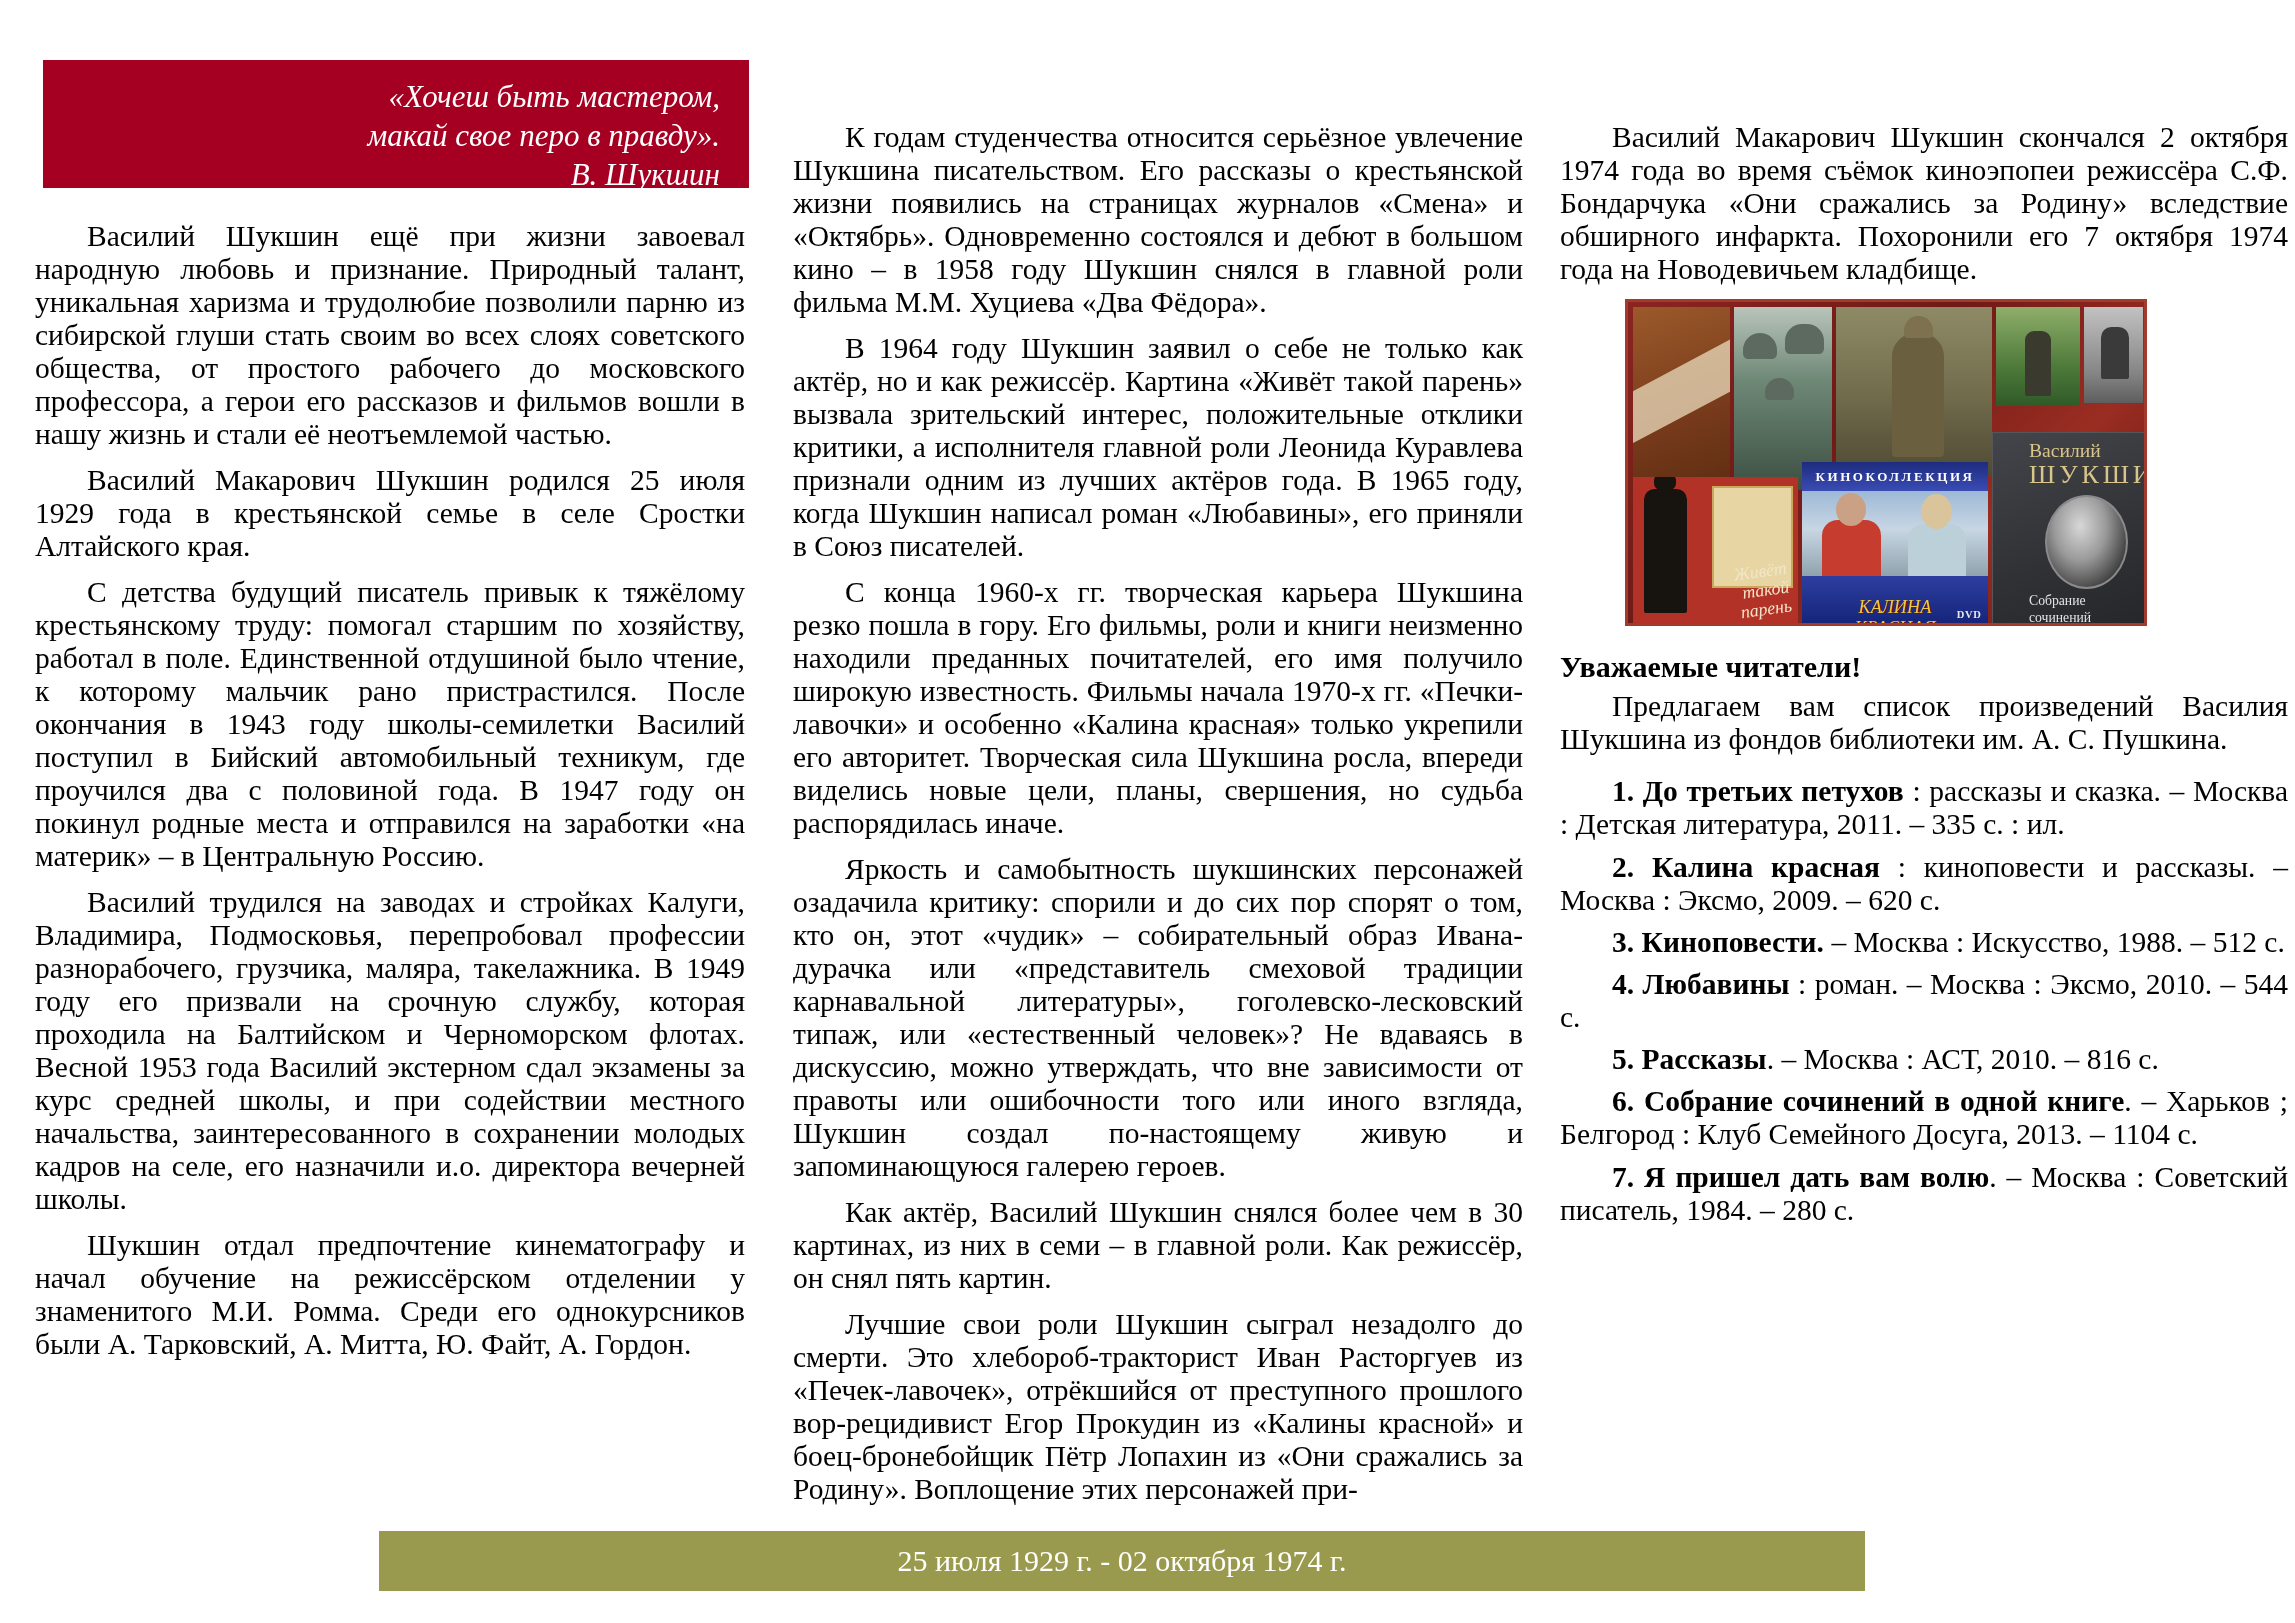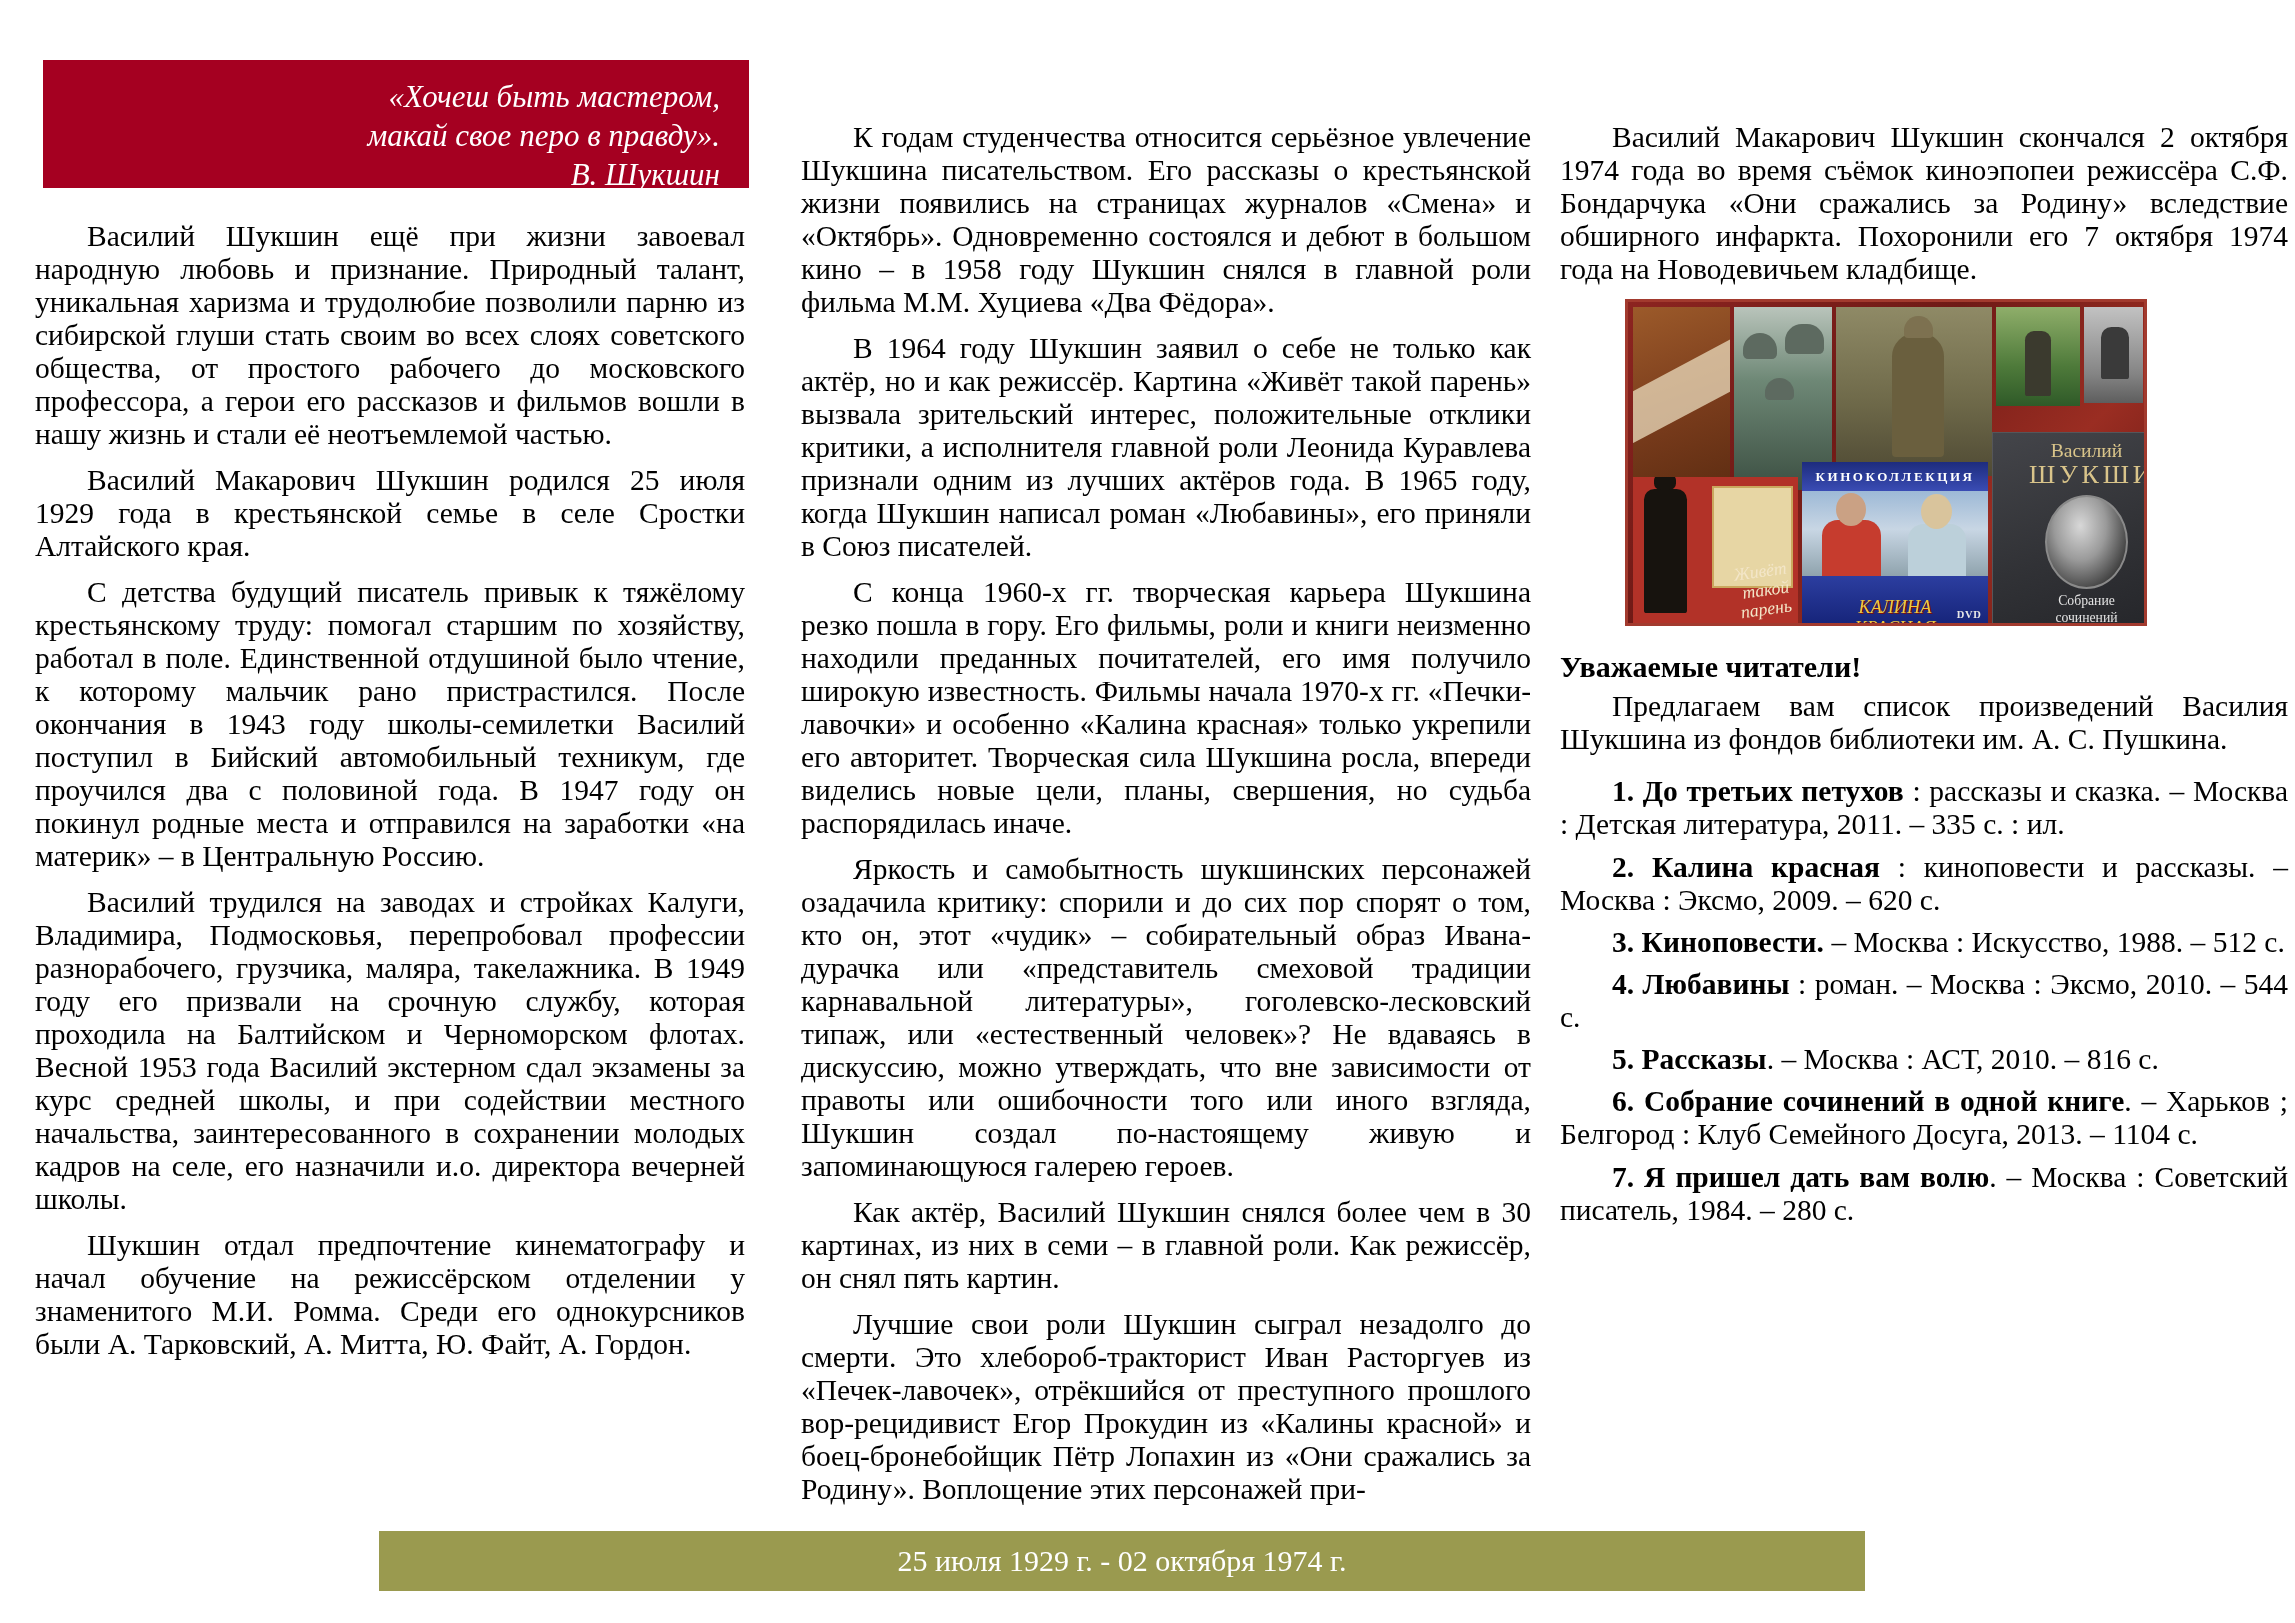--- a/index.html
+++ b/index.html
@@ -10,21 +10,21 @@
   
   #quote-box{
     position:absolute;left:43px;top:60px;width:706px;height:128px;
     background:#A50021;color:#fff;box-sizing:border-box;
     padding:17px 29px 0 0;text-align:right;font-style:italic;
     font-size:31px;line-height:39px;
   }
   
   .col{position:absolute;}
   #col1{left:35px;top:204px;width:710px;margin-top:16px;}
-  #col2{left:793px;top:121px;width:730px;margin-left:8px;}
+  #col2{left:793px;top:121px;width:730px;}
   #col3{left:1560px;top:121px;width:728px;}
   p.para{
     margin:0 0 13px 0;text-indent:52px;text-align:justify;
     font-size:29.5px;line-height:33px;hyphens:auto;-webkit-hyphens:auto;
   }
   p.para.no-indent{text-indent:0;}
   
   #collage{
     width:522px;height:327px;margin:3.9px 0 0 65px;position:relative;
     background:linear-gradient(135deg,#8c2420 0%,#6f1a16 40%,#9a2d22 70%,#5f1512 100%);
@@ -54,21 +54,21 @@
   .t7 .photo{position:relative;height:85px;background:linear-gradient(180deg,#9db9d6 0%,#c8d6e4 45%,#8fa3ad 100%);}
   .t7 .p-left{position:absolute;left:19.6px;bottom:0;width:59px;height:56px;background:#c63c2e;border-radius:15.7px 15.7px 0 0;}
   .t7 .p-left:before{content:"";position:absolute;left:14.4px;top:-27.5px;width:30px;height:33px;border-radius:50%;background:#caa184;}
   .t7 .p-right{position:absolute;right:22px;bottom:0;width:58px;height:52px;background:#bcd0da;border-radius:15.7px 15.7px 0 0;}
   .t7 .p-right:before{content:"";position:absolute;left:13px;top:-30px;width:31px;height:35px;border-radius:50%;background:#d9c49c;}
   .t7 .title{height:48px;background:linear-gradient(180deg,#2c3ea0,#16247a);text-align:center;
     color:#f0c93c;font-weight:normal;font-style:italic;font-size:18.3px;line-height:21px;padding-top:21px;box-sizing:border-box;
     text-shadow:1.3px 1.3px 0 #7a1010;}
   .t7 .dvd{position:absolute;right:6.5px;bottom:3.9px;color:#e8e8e8;font-size:10.5px;font-weight:bold;letter-spacing:0.7px;}
   .t8{left:364px;top:130px;width:153px;height:192px;background:linear-gradient(160deg,#44454a,#313236 60%,#26272b);
-      border:1.3px solid #55565a;box-sizing:border-box;text-align:center;padding-left:36px;}
+      border:1.3px solid #55565a;box-sizing:border-box;padding-left:36px;}
   .t8 .a-first{margin-top:6.5px;color:#d9c48a;font-size:19.6px;}
   .t8 .a-last{color:#d9c48a;font-size:26px;letter-spacing:3.9px;margin-top:-1.3px;}
   .t8 .oval{width:79px;height:90px;margin:5.2px auto 3.9px auto;border-radius:50%;
     background:radial-gradient(ellipse at 42% 32%,#d8d8d8 0%,#9a9a9a 40%,#3c3c3c 78%,#242424 100%);
     border:2px solid #8a8a8a;}
   .t8 .c1,.t8 .c2{color:#e4e4e4;font-size:13.7px;line-height:16.4px;}
   
   #appeal-heading{margin:22px 0 3.9px 0;text-align:left;font-weight:bold;font-size:30px;line-height:38px;}
   #appeal-text{margin:0 0 19.6px 0;}
   .book{margin:0 0 9.2px 0;text-indent:52px;text-align:justify;font-size:29.5px;line-height:33px;}

